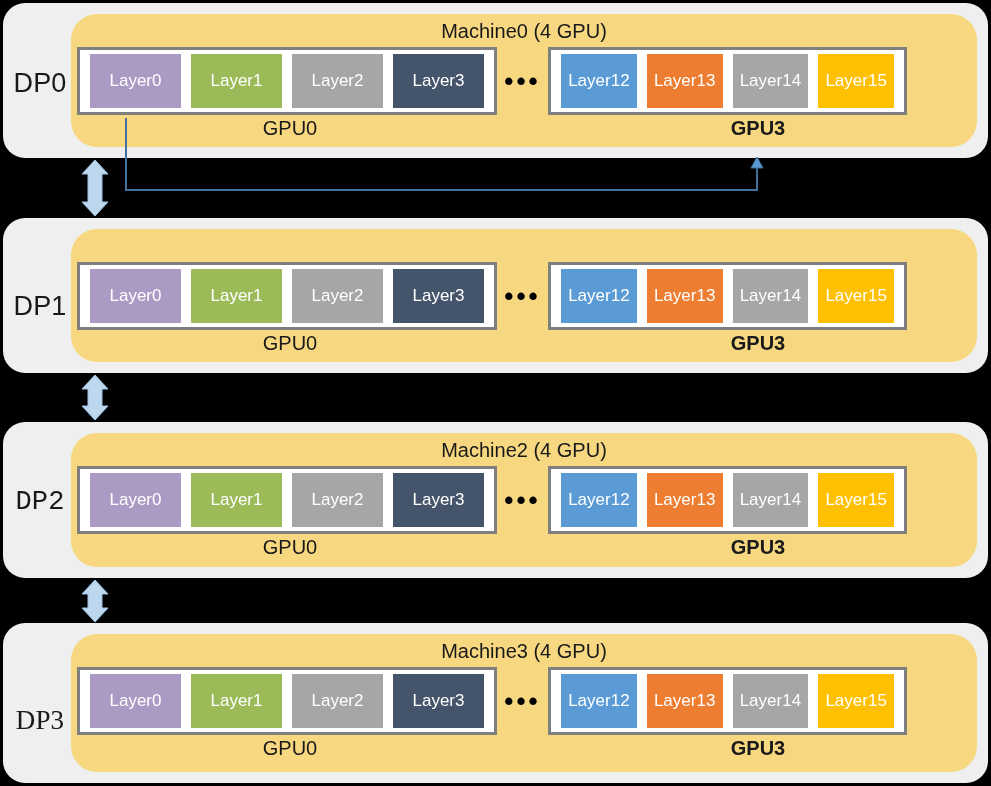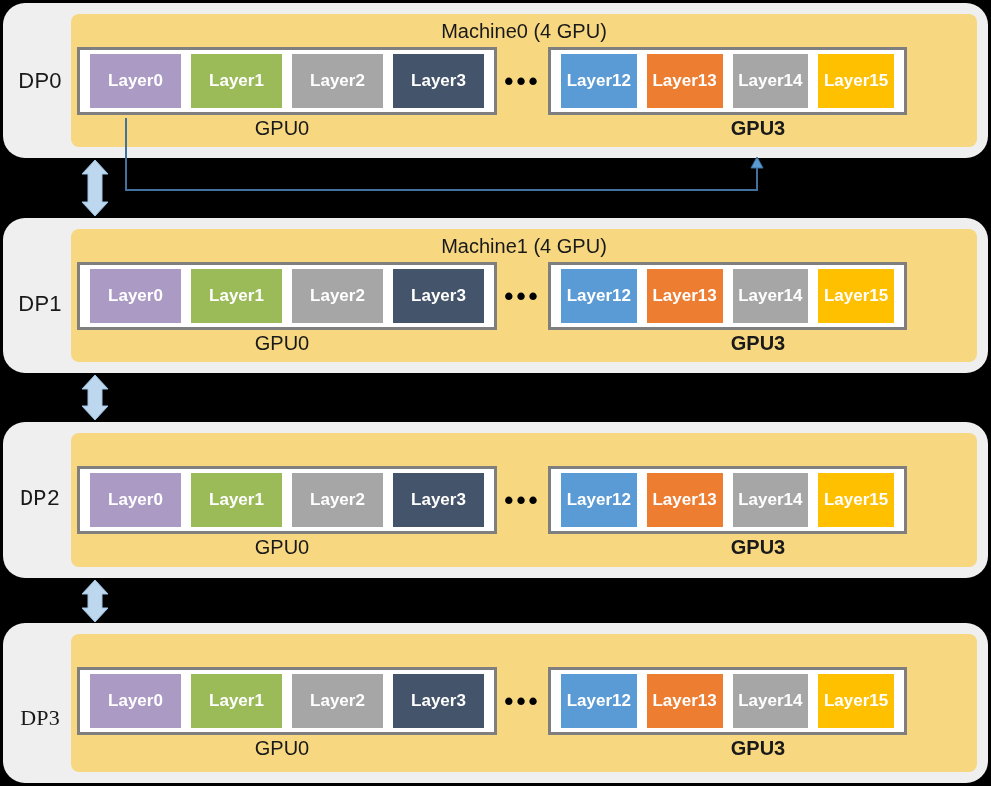--- a/index.html
+++ b/index.html
@@ -33,33 +33,33 @@
     background: #efefef;
     border-radius: 22px;
     box-sizing: border-box;
   }
 
   .dp-label {
     position: absolute;
     left: 8px;
     width: 58px;
     text-align: center;
-    font-size: 22px;
+    font-size: 27px;
     color: #191919;
     letter-spacing: 0.2px;
     white-space: nowrap;
   }
 
   
   .machine-box {
     position: absolute;
     left: 68px;
     width: 906px;
     background: #f7d881;
-    border-radius: 8px;
+    border-radius: 26px;
     box-sizing: border-box;
   }
 
   .machine-title {
     position: absolute;
     left: 0;
     right: 0;
     top: 6px;
     text-align: center;
     font-size: 20px;
@@ -83,36 +83,35 @@
   .gpu-group.right { left: 477px; width: 359px; }
 
   .gpu-caption {
     position: absolute;
     top: 103px;
     font-size: 20px;
     color: #191919;
     text-align: center;
     white-space: nowrap;
   }
-  .gpu-caption.left  { left: 1px;  width: 420px; }
+  .gpu-caption.left  { left: 9px;  width: 420px; }
   .gpu-caption.right { left: 477px; width: 420px; font-weight: bold; }
 
   
   .layer {
     height: 54px;
     flex: 1 1 0;
     margin: 0 5px;
     display: flex;
     align-items: center;
     justify-content: center;
     font-size: 17px;
     color: #ffffff;
     white-space: nowrap;
     box-sizing: border-box;
-    font-weight: bold;
   }
 
   
   .ellipsis {
     position: absolute;
     top: 54px;
     left: 426px;
     width: 51px;
     text-align: center;
     font-size: 26px;
@@ -163,61 +162,62 @@
             <div class="layer" style="background: rgb(166, 166, 166);">Layer14</div>
             <div class="layer" style="background: rgb(255, 192, 0);">Layer15</div>
           </div>
           <div class="gpu-caption right">GPU3</div>
           <div class="ellipsis">•••</div>
         </div>
       </div>
       <div class="dp-card" style="top: 218px; height: 155px;">
         <div class="dp-label" style="top: 73px;">DP1</div>
         <div class="machine-box" style="top: 11px; height: 133px;">
-          <div class="machine-title">Machine1 (4 GPU)</div>
           <div class="gpu-group left">
             <div class="layer" style="background: rgb(171, 154, 196);">Layer0</div>
             <div class="layer" style="background: rgb(155, 187, 89);">Layer1</div>
             <div class="layer" style="background: rgb(166, 166, 166);">Layer2</div>
             <div class="layer" style="background: rgb(68, 84, 106);">Layer3</div>
           </div>
           <div class="gpu-caption left">GPU0</div>
           <div class="gpu-group right">
             <div class="layer" style="background: rgb(91, 155, 213);">Layer12</div>
             <div class="layer" style="background: rgb(237, 125, 49);">Layer13</div>
             <div class="layer" style="background: rgb(166, 166, 166);">Layer14</div>
             <div class="layer" style="background: rgb(255, 192, 0);">Layer15</div>
           </div>
           <div class="gpu-caption right">GPU3</div>
           <div class="ellipsis">•••</div>
         </div>
       </div>
       <div class="dp-card" style="top: 422px; height: 156px;">
         <div class="dp-label" style="top: 65px; font-family: Liberation Mono, monospace;">DP2</div>
         <div class="machine-box" style="top: 11px; height: 134px;">
+          <div class="machine-title">Machine2 (4 GPU)</div>
           <div class="gpu-group left">
             <div class="layer" style="background: rgb(171, 154, 196);">Layer0</div>
             <div class="layer" style="background: rgb(155, 187, 89);">Layer1</div>
             <div class="layer" style="background: rgb(166, 166, 166);">Layer2</div>
             <div class="layer" style="background: rgb(68, 84, 106);">Layer3</div>
           </div>
           <div class="gpu-caption left">GPU0</div>
           <div class="gpu-group right">
             <div class="layer" style="background: rgb(91, 155, 213);">Layer12</div>
             <div class="layer" style="background: rgb(237, 125, 49);">Layer13</div>
             <div class="layer" style="background: rgb(166, 166, 166);">Layer14</div>
             <div class="layer" style="background: rgb(255, 192, 0);">Layer15</div>
           </div>
           <div class="gpu-caption right">GPU3</div>
           <div class="ellipsis">•••</div>
         </div>
       </div>
       <div class="dp-card" style="top: 623px; height: 160px;">
         <div class="dp-label" style="top: 82px; font-family: Liberation Serif, serif;">DP3</div>
         <div class="machine-box" style="top: 11px; height: 138px;">
+          <div class="machine-title">Machine3 (4 GPU)</div>
           <div class="gpu-group left">
             <div class="layer" style="background: rgb(171, 154, 196);">Layer0</div>
             <div class="layer" style="background: rgb(155, 187, 89);">Layer1</div>
             <div class="layer" style="background: rgb(166, 166, 166);">Layer2</div>
             <div class="layer" style="background: rgb(68, 84, 106);">Layer3</div>
           </div>
           <div class="gpu-caption left">GPU0</div>
           <div class="gpu-group right">
             <div class="layer" style="background: rgb(91, 155, 213);">Layer12</div>
             <div class="layer" style="background: rgb(237, 125, 49);">Layer13</div>

